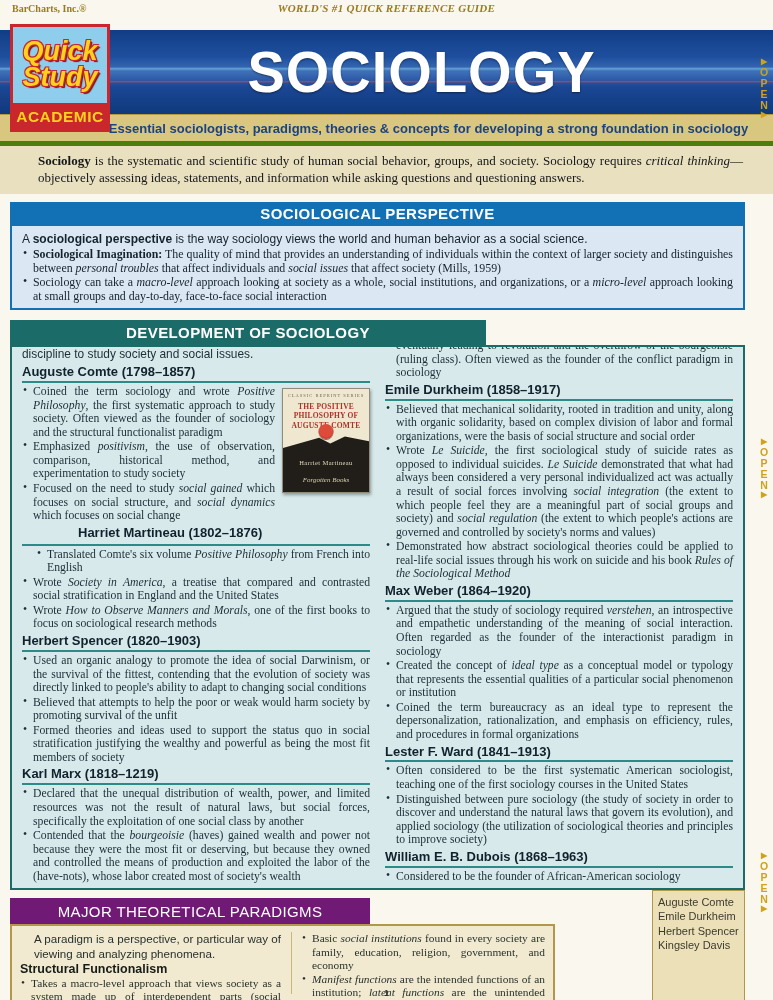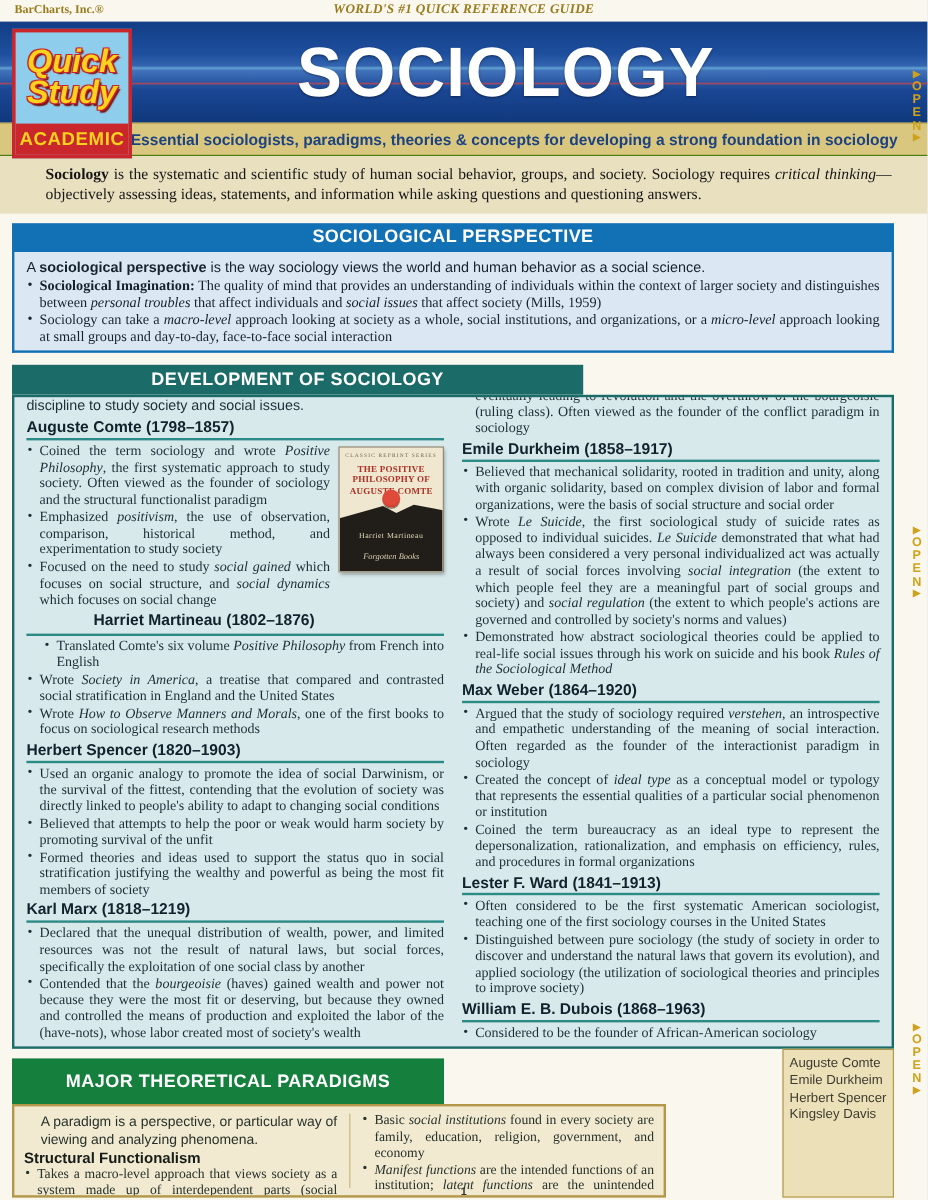--- a/index.html
+++ b/index.html
@@ -3,21 +3,21 @@
 <meta charset="utf-8">
 <style>
   html,body{margin:0;padding:0;}
   body{
     width:773px;height:1000px;position:relative;overflow:hidden;
     background:#f9f7ee;
     font-family:"Liberation Sans",sans-serif;
     -webkit-font-smoothing:antialiased;
   }
   
-  .topbar{position:relative;height:18px;}
+  .topbar{position:relative;height:30px;}
   .publisher{position:absolute;left:12px;top:3px;font:bold 10px "Liberation Serif",serif;color:#9a7c1e;}
   .tagline{position:absolute;left:0;right:0;top:2px;text-align:center;font:bold italic 11px "Liberation Serif",serif;color:#9a7c1e;letter-spacing:.3px;}
   
   .banner{
     position:relative;height:84px;margin:0;
     background:
       linear-gradient(180deg, rgba(255,255,255,0) 60%, rgba(190,70,80,.85) 61.5%, rgba(190,70,80,0) 63%),
       linear-gradient(180deg, rgba(140,220,245,0) 44%, rgba(140,220,245,.5) 46%, rgba(140,220,245,0) 49%),
       linear-gradient(180deg,#123d85 0%,#1e4f9e 32%,#3f6fb9 50%,#1a4694 68%,#10397c 100%);
   }
@@ -37,21 +37,21 @@
     font:bold italic 27px "Liberation Sans",sans-serif;color:#ffd21e;line-height:.95;
     text-shadow:-1px -1px 0 #c9272b,1px -1px 0 #c9272b,-1px 1px 0 #c9272b,1px 1px 0 #c9272b,2px 2px 1px #7c1012;
   }
   .logo-academic{
     height:24px;background:#c9272b;color:#ffd21e;
     font:bold 15.5px "Liberation Sans",sans-serif;letter-spacing:.5px;
     display:flex;align-items:center;justify-content:center;
   }
   
   .subtitle{
-    height:26px;background:#d9c67f;border-top:1px solid #b49a3f;border-bottom:1px solid #4d7c0f;
+    height:26px;background:#d9c67f;border-top:1px solid #b49a3f;border-bottom:5px solid #4d7c0f;
     font:bold 13px "Liberation Sans",sans-serif;color:#1c4380;
     display:flex;align-items:center;justify-content:center;padding-left:108px;padding-right:24px;
   }
   .intro{
     background:#e9e0c0;padding:7px 30px 7px 38px;
     font:13px/1.3 "Liberation Serif",serif;color:#161616;text-align:justify;
   }
   
   .section{margin:8px 28px 0 10px;}
   .sec-hdr{
@@ -98,22 +98,22 @@
   .book-dark{
     position:absolute;left:0;right:0;bottom:0;height:55%;background:#211e1a;
     clip-path:polygon(0 22%,42% 4%,55% 14%,72% 2%,100% 10%,100% 100%,0 100%);
   }
   .book-crest{position:absolute;left:50%;top:34%;transform:translateX(-50%);width:15px;height:15px;border-radius:50%;
     background:radial-gradient(circle at 50% 40%,#e04a3a 0 55%,#a02a20 100%);box-shadow:0 1px 0 rgba(0,0,0,.5);}
   .book-author{position:absolute;left:0;right:0;bottom:26px;text-align:center;font:6.5px "Liberation Serif",serif;color:#e3d9b8;letter-spacing:.4px;}
   .book-imprint{position:absolute;left:0;right:0;bottom:8px;text-align:center;font:italic 7px "Liberation Serif",serif;color:#d8cfae;}
   
   .paradigms{position:relative;margin:8px 28px 0 10px;}
-  .pg-band{width:360px;height:38px;background:#15803d;display:flex;align-items:center;justify-content:center;
-    font-weight:700;font-size:15px;letter-spacing:.4px;color:#fff;}
+  .pg-band{width:360px;height:26px;background:#701a75;display:flex;align-items:center;justify-content:center;
+    font-weight:400;font-size:15px;letter-spacing:.4px;color:#fff;}
   .pg-body{
     width:545px;box-sizing:border-box;background:#f1ead0;border:2px solid #b3984a;
     padding:6px 8px;display:flex;gap:10px;height:78px;overflow:hidden;color:#27312c;
   }
   .pg-col1{flex:1.07;min-width:0;}
   .pg-col2{flex:1;min-width:0;border-left:1px solid #c9b878;padding-left:9px;}
   .pg-intro{font:11.6px/1.22 "Liberation Sans",sans-serif;text-align:justify;padding-left:14px;margin-bottom:1px;}
   .pg-h{margin:1px 0;font:bold 12.5px "Liberation Sans",sans-serif;color:#161c18;}
   .pg-body .bullets li{font:11.4px/1.18 "Liberation Serif",serif;}
   .theo-box{

